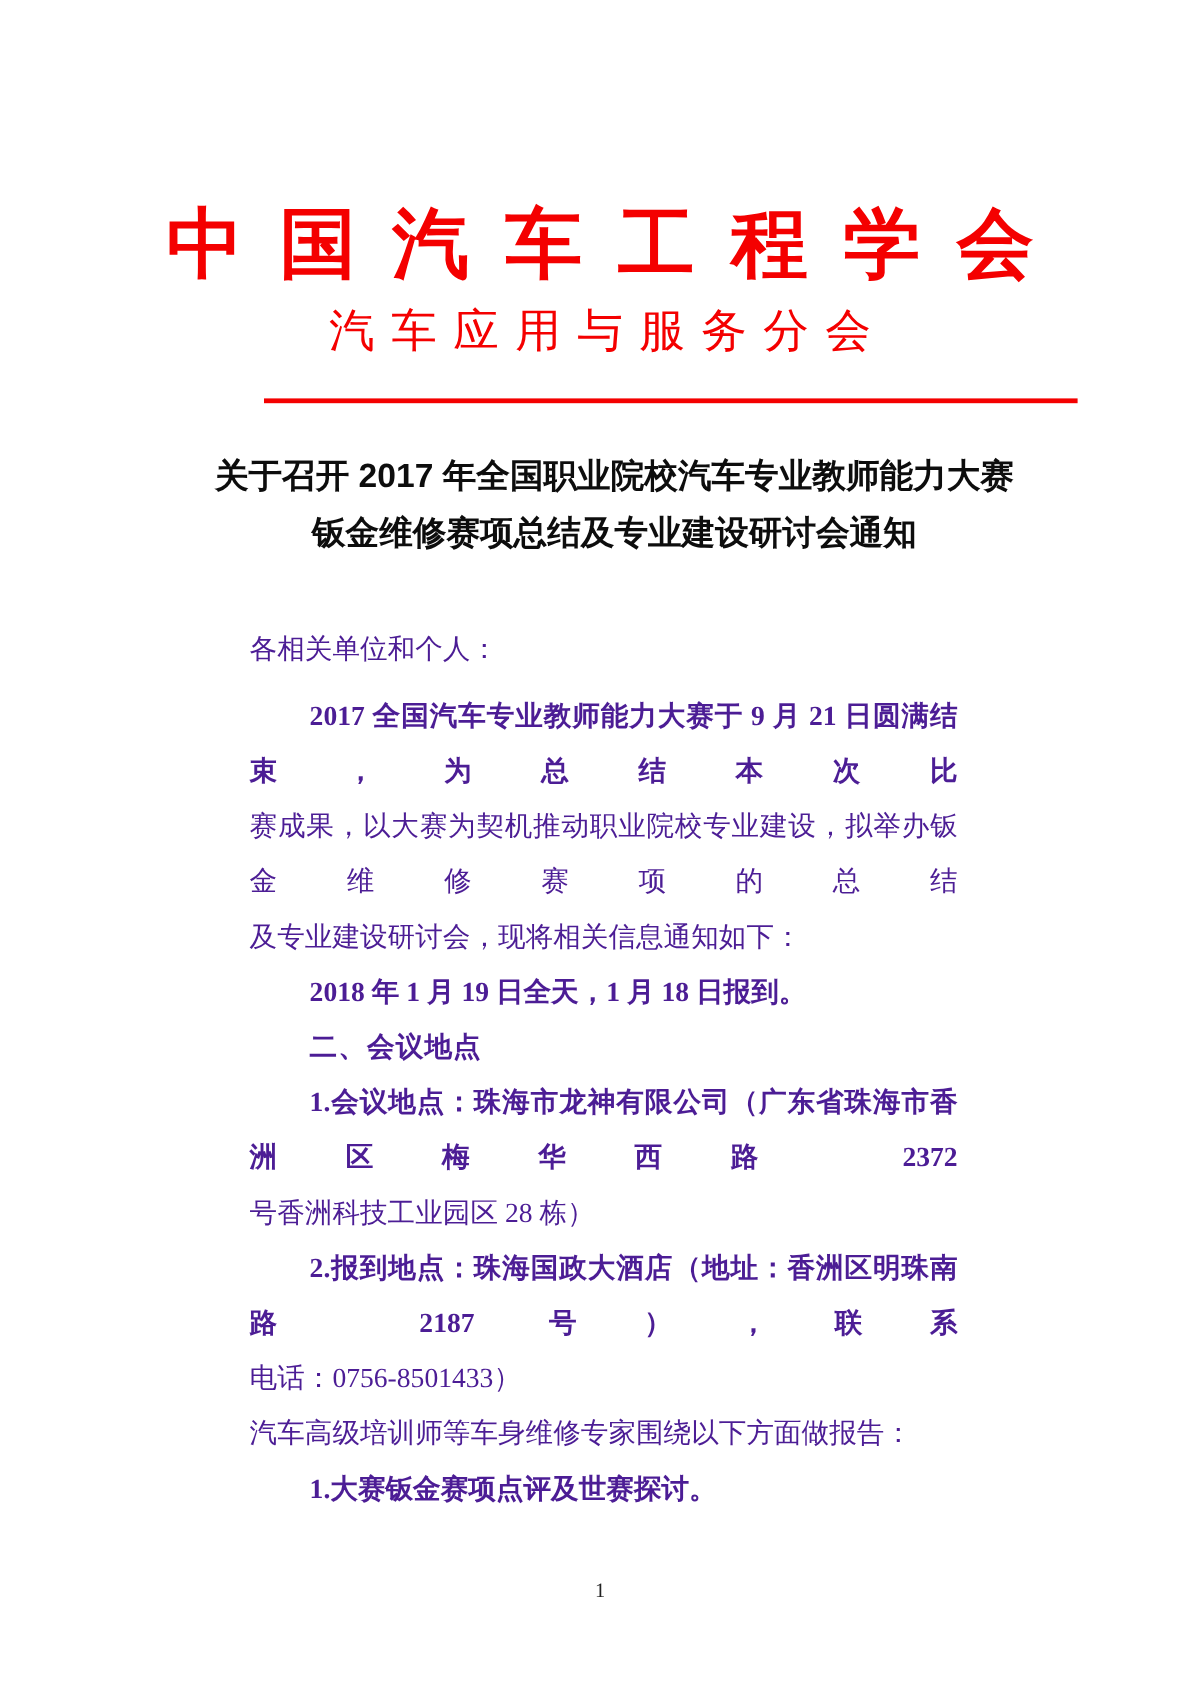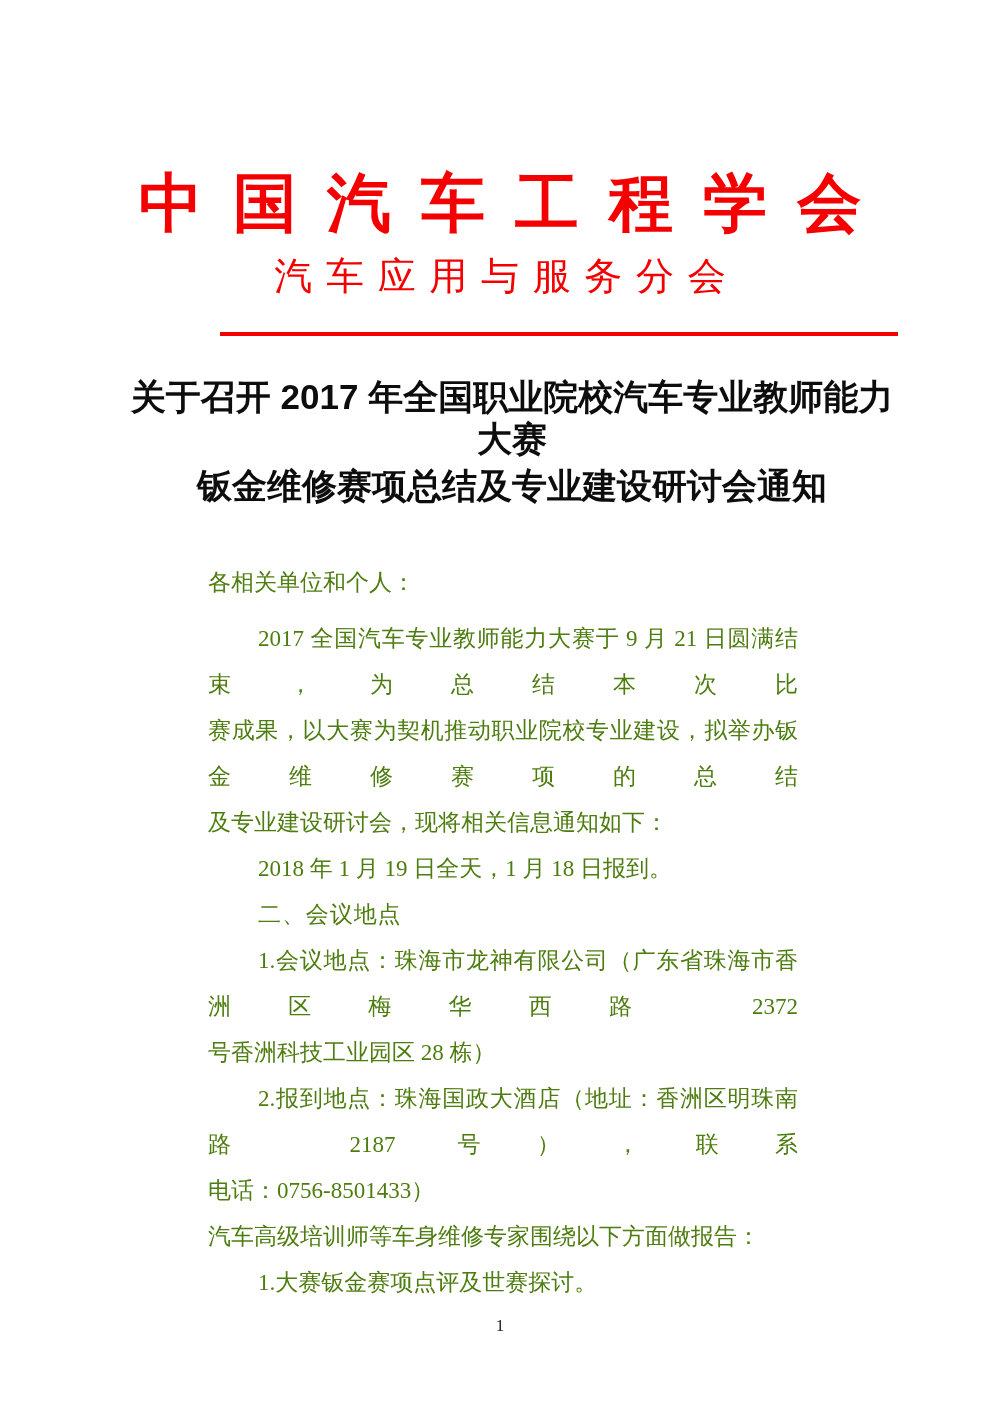--- a/index.html
+++ b/index.html
@@ -40,32 +40,32 @@
     background: var(--accent, #f40000);
   }
   
   .doc-title {
     margin-top: 40px;
     text-align: center;
     font-family: "Liberation Sans", "DejaVu Sans", sans-serif;
     font-weight: bold;
     color: #0d0d0d;
   }
-  .doc-title .t-line { font-size: 35px; line-height: 42px; margin-left: 24px; }
+  .doc-title .t-line { font-size: 28px; line-height: 42px; margin-left: 24px; }
   .doc-title .t-line + .t-line { margin-top: 8px; font-family: Liberation Mono, monospace; }
   
   .body-text {
     margin-top: 50px;
     padding: 0 100px 0 106px;
     font-size: 23px;
     line-height: 46px;
-    color: #4d7c0f;
+    color: #4c1d95;
   }
   .line { white-space: nowrap; }
-  .line.indent { text-indent: 50px; }
+  .line.indent { text-indent: 50px; font-weight: bold; }
   .line.fill { white-space: normal; text-align: justify; text-align-last: justify; }
   .line.gap-lg { margin-top: 10px; }
   .line.gap-md { margin-top: 8px; }
   .line.gap-sm { margin-top: 4px; }
   .line.heading { letter-spacing: 0.04em; }
   
   .footer {
     position: absolute;
     top: 1316px;
     left: 0;

